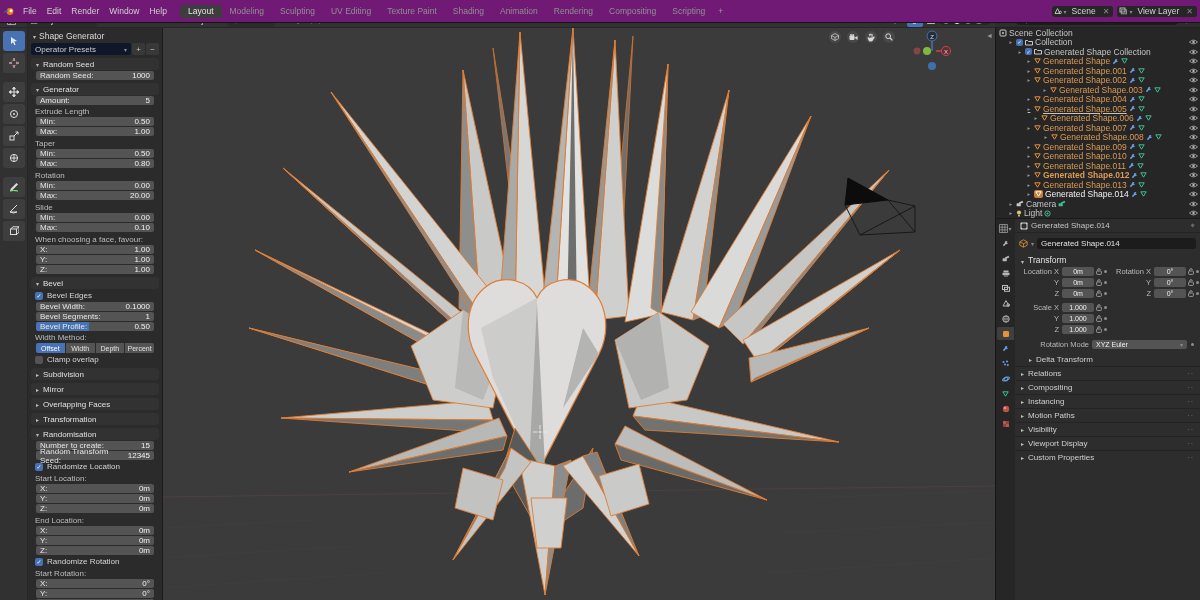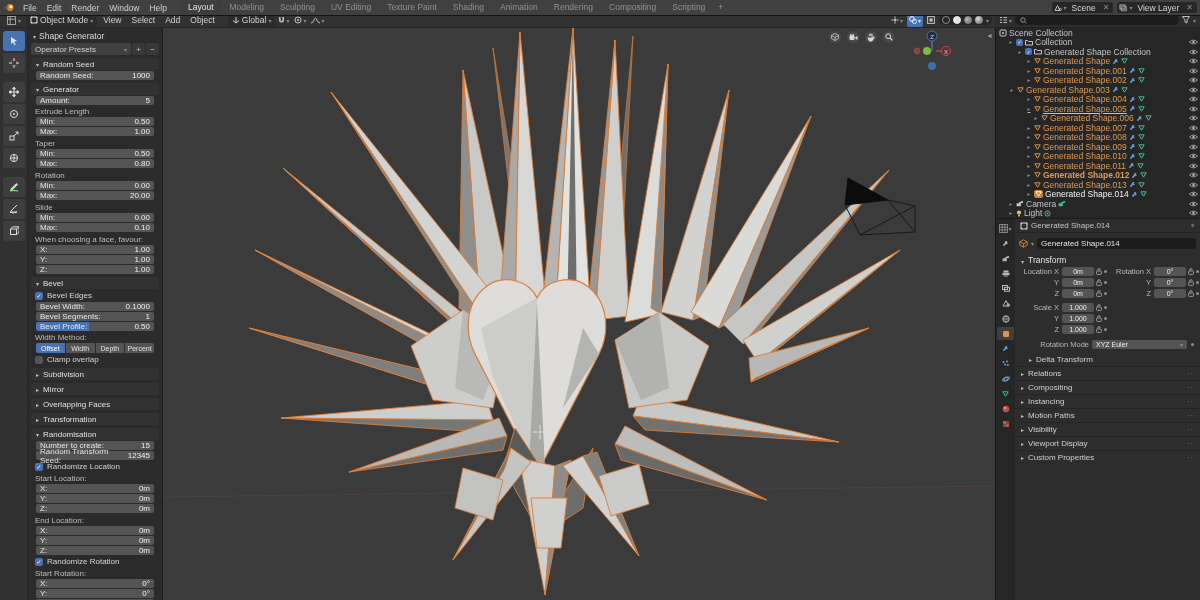--- a/index.html
+++ b/index.html
@@ -1,20 +1,20 @@
 <!DOCTYPE html>
 <html><head>
 <meta charset="utf-8">
 <style>
   html,body{margin:0;padding:0}
   body{width:1200px;height:600px;position:relative;overflow:hidden;background:#1d1d1d;
        font-family:"Liberation Sans","DejaVu Sans",sans-serif;color:#c8c8c8;
        -webkit-user-select:none;user-select:none}
   
-  .topbar{position:absolute;left:0;top:0;width:1200px;height:16px;background:#404040;
+  .topbar{position:absolute;left:0;top:0;width:1200px;height:23px;background:#701a75;
           display:flex;align-items:center;font-size:8.5px;z-index:9;border-bottom:1px solid #141414;box-sizing:border-box}
   .logo{width:14px;height:11px;display:flex;align-items:center;justify-content:center;margin:0 2px}
   .menu-item{padding:0 5px;color:#d0d0d0;line-height:12px}
   .tabs{display:flex;margin-left:8px;height:13px;align-items:flex-end}
   .tab{padding:1px 8px 1px 8px;color:#909090;font-size:8.5px;border-radius:4px 4px 0 0;line-height:11px}
   .tab.active{background:#3d3d3d;color:#e6e6e6}
   .tab.newtab{color:#9a9a9a;padding:1px 5px}
   .top-right{margin-left:auto;display:flex;align-items:center;gap:4px;padding-right:3px}
   .idblock{display:flex;align-items:center;gap:2px;background:#262626;border-radius:3px;padding:0 2px;height:11px}
   .idblock .txt{color:#d5d5d5;padding:0 3px}
@@ -42,21 +42,21 @@
   .toolbar{position:absolute;left:0;top:28px;width:28px;height:572px;background:#313131;display:flex;
            flex-direction:column;align-items:center;padding-top:3px;gap:2px;box-sizing:border-box;border-right:1px solid #262626}
   .toolbtn{width:22px;height:20px;background:#3e3e3e;border-radius:3px;display:flex;align-items:center;justify-content:center}
   .toolbtn.active{background:#4772b3}
   .tool-gap{height:5px}
   
   .left-panel{position:absolute;left:28px;top:28px;width:135px;height:572px;background:#2b2b2b;
               font-size:8px;color:#c5c5c5;padding:2px 3px;box-sizing:border-box;border-right:1px solid #1c1c1c;overflow:hidden}
   .pheader{font-size:8.5px;color:#dedede;height:12px;display:flex;align-items:center;gap:3px;padding-left:2px}
   .presets{display:flex;gap:1px;height:12px;margin:1px 0 2px}
-  .presets .dd{flex:1;background:#404040;border-radius:2px;display:flex;align-items:center;justify-content:space-between;
+  .presets .dd{flex:1;background:#0f172a;border-radius:2px;display:flex;align-items:center;justify-content:space-between;
                padding:0 4px;color:#cfcfcf}
   .pm{width:13px;background:#383838;border-radius:2px;display:flex;align-items:center;justify-content:center;color:#ccc}
   .sec{background:#323232;border-radius:3px;height:12px;display:flex;align-items:center;gap:4px;padding:0 5px;
        margin:3px 0 1px;color:#e0e0e0}
   .arr{font-size:6px;color:#bbb}
   .frow{height:9px;background:#545454;border-radius:2px;display:flex;justify-content:space-between;align-items:center;
         padding:0 4px;margin:1px 5px 0;color:#f0f0f0}
   .frow .lbl{color:#e6e6e6}
   .plabel{height:9px;display:flex;align-items:center;padding:2px 2px 0 4px;color:#bdbdbd}
   .crow{display:flex;align-items:center;gap:4px;height:11px;margin:1px 0 0 4px;color:#d5d5d5}
@@ -776,21 +776,21 @@
           <path d="M.8.8h5.4L3.5 5.2z" fill="none" stroke="#3fbf8f" stroke-width="1"></path>
         </svg>
       </span>
       <span class="eye" style="display: inline-flex; align-items: center;">
         <svg width="9" height="6" viewBox="0 0 9 6">
           <path d="M.5 3 Q4.5 -.8 8.5 3 Q4.5 6.8 .5 3Z" fill="none" stroke="#b8b8b8" stroke-width=".8"></path>
           <circle cx="4.5" cy="3" r="1.2" fill="#b8b8b8"></circle>
         </svg>
       </span>
     </div>
-    <div class="orow" style="padding-left: 13px; justify-content: center;">
+    <div class="orow" style="padding-left: 46px; justify-content: center;">
       <span class="oexp">▸</span>
       <span style="display: inline-flex; align-items: center;">
         <svg width="7" height="6" viewBox="0 0 7 6">
           <path d="M.8.8h5.4L3.5 5.2z" fill="none" stroke="#e8903a" stroke-width="1"></path>
         </svg>
       </span>
       <span class="nm sel">Generated Shape.003</span>
       <span style="display: inline-flex; align-items: center;">
         <svg width="7" height="7" viewBox="0 0 8 8">
           <path d="M5.2 1.1a1.8 1.8 0 0 0-1.9 2.4L1 5.8 2.2 7l2.3-2.3A1.8 1.8 0 0 0 6.9 2.8l-1 1-.7-.7 1-1z" fill="#6aa0e8"></path>
@@ -901,21 +901,21 @@
           <path d="M.8.8h5.4L3.5 5.2z" fill="none" stroke="#3fbf8f" stroke-width="1"></path>
         </svg>
       </span>
       <span class="eye" style="display: inline-flex; align-items: center;">
         <svg width="9" height="6" viewBox="0 0 9 6">
           <path d="M.5 3 Q4.5 -.8 8.5 3 Q4.5 6.8 .5 3Z" fill="none" stroke="#b8b8b8" stroke-width=".8"></path>
           <circle cx="4.5" cy="3" r="1.2" fill="#b8b8b8"></circle>
         </svg>
       </span>
     </div>
-    <div class="orow" style="padding-left: 30px;">
+    <div class="orow" style="padding-left: 47px;">
       <span class="oexp">▸</span>
       <span style="display: inline-flex; align-items: center;">
         <svg width="7" height="6" viewBox="0 0 7 6">
           <path d="M.8.8h5.4L3.5 5.2z" fill="none" stroke="#e8903a" stroke-width="1"></path>
         </svg>
       </span>
       <span class="nm sel">Generated Shape.008</span>
       <span style="display: inline-flex; align-items: center;">
         <svg width="7" height="7" viewBox="0 0 8 8">
           <path d="M5.2 1.1a1.8 1.8 0 0 0-1.9 2.4L1 5.8 2.2 7l2.3-2.3A1.8 1.8 0 0 0 6.9 2.8l-1 1-.7-.7 1-1z" fill="#6aa0e8"></path>

